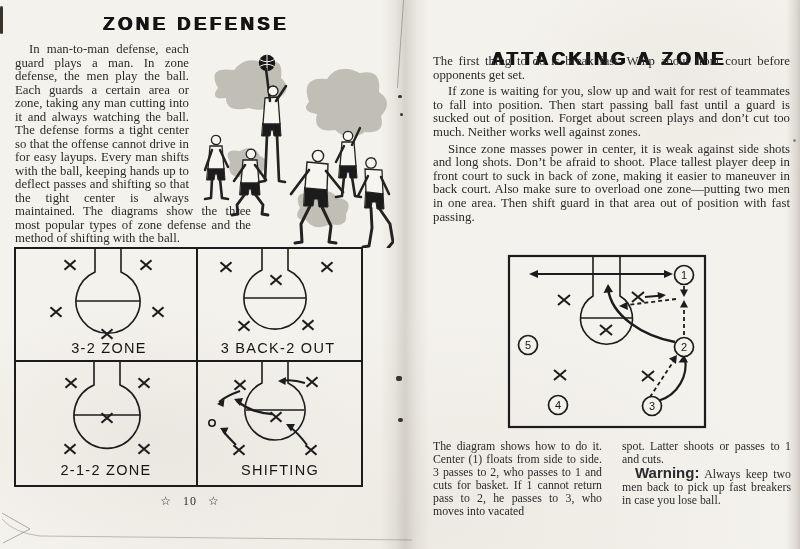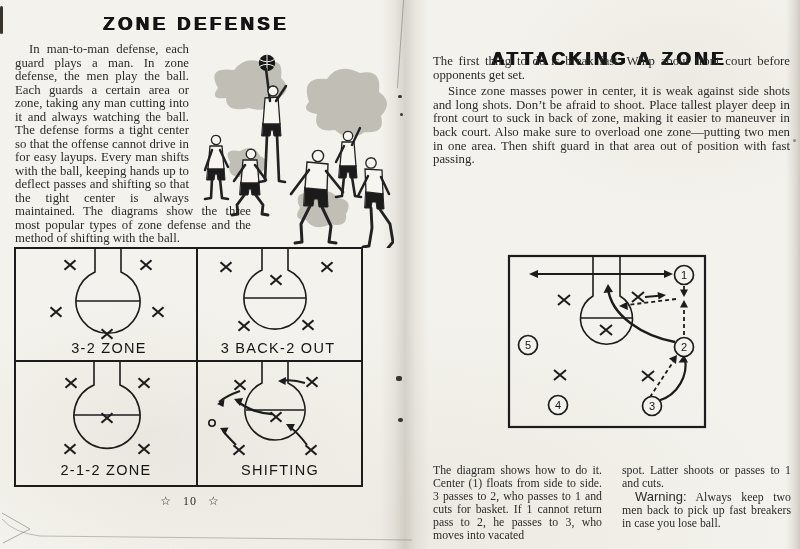--- a/index.html
+++ b/index.html
@@ -32,26 +32,26 @@
   .gridsvg{position:absolute;left:14px;top:247px;}
   .attacksvg{position:absolute;left:505px;top:252px;}
   .body-right{
     position:absolute;left:433px;top:55px;width:357px;
     font-size:12.8px;line-height:13.6px;text-align:justify;
   }
   .body-right p{margin:0 0 3px 0;}
   .body-right p.ind{text-indent:15px;}
   .caption{
     position:absolute;left:433px;top:440px;width:358px;
-    display:flex;gap:20px;font-size:11.8px;line-height:13px;text-align:justify;margin-top:24px;
+    display:flex;gap:20px;font-size:11.8px;line-height:13px;text-align:justify;
   }
   .caption .col{width:172px;}
   .caption p{margin:0;}
   .caption p.ind{text-indent:13px;}
-  .warnlabel{font-family:"Liberation Sans", sans-serif;font-weight:normal;font-size:13px;}
+  .warnlabel{font-family:"Liberation Sans", sans-serif;font-weight:bold;font-size:15px;}
   .pagenum{
     position:absolute;text-align:center;font-size:12px;color:#2e2e2e;
     word-spacing:7px;letter-spacing:1px;
   }
   .pn-left{left:15px;top:494px;width:350px;}
   .pn-right{left:433px;top:504px;width:350px;}
   .dlabel{
     font-family:"Liberation Sans", sans-serif;font-size:14.5px;
     letter-spacing:1.3px;fill:#161616;
   }
@@ -241,20 +241,21 @@
       <text class="dlabel" x="266" y="228" text-anchor="middle" stroke="none">SHIFTING</text>
     </g>
   </svg>
 
   <div class="pagenum pn-left">☆ 10 ☆</div>
 
   <h1 class="btitle title-right">ATTACKING A ZONE</h1>
 
   <div class="body-right">
     <p>The first thing to do is break fast. Whip about front court before opponents get set.</p>
+    <p class="ind">If zone is waiting for you, slow up and wait for rest of teammates to fall into position. Then start passing ball fast until a guard is sucked out of position. Forget about screen plays and don’t cut too much. Neither works well against zones.</p>
     <p class="ind">Since zone masses power in center, it is weak against side shots and long shots. Don’t be afraid to shoot. Place tallest player deep in front court to suck in back of zone, making it easier to maneuver in back court. Also make sure to overload one zone—putting two men in one area. Then shift guard in that area out of position with fast passing.</p>
   </div>
 
   <svg class="attacksvg" width="204" height="180" viewBox="0 0 204 180">
     <rect x="4" y="4" width="196" height="171" fill="none" stroke="#1c1c1c" stroke-width="2.2"></rect>
     <g stroke="#1c1c1c" fill="none" stroke-width="1.6">
       <path d="M88,5 L88,44 A26,26 0 1 0 115,44 L115,5"></path>
       <line x1="75.5" y1="66" x2="127.5" y2="66"></line>
     </g>
 

